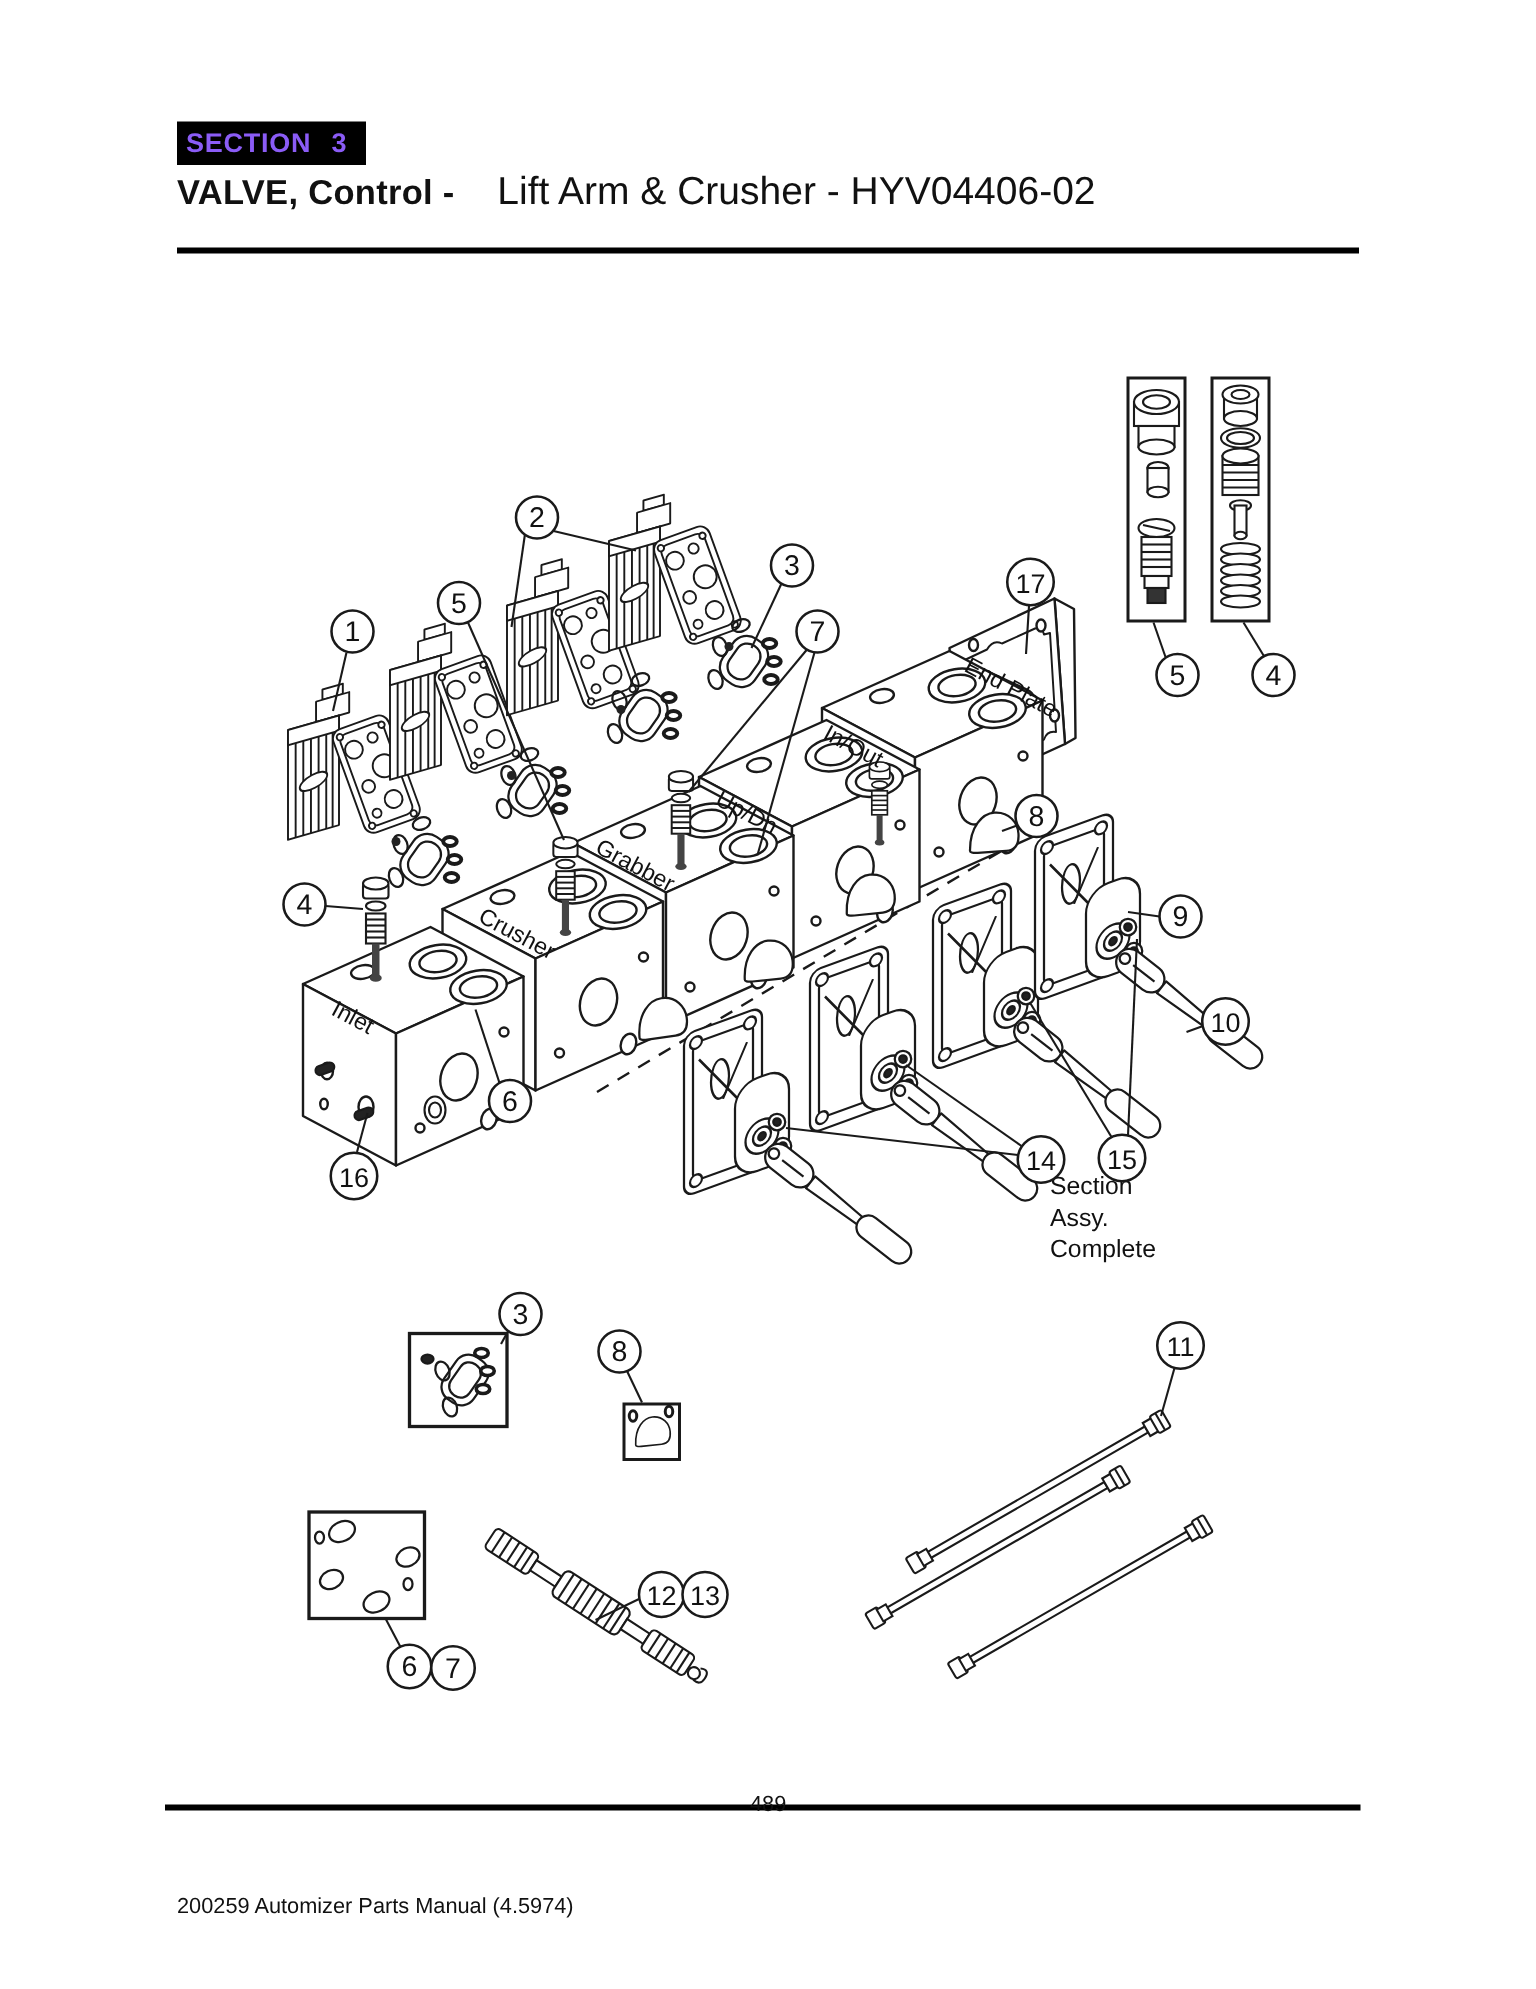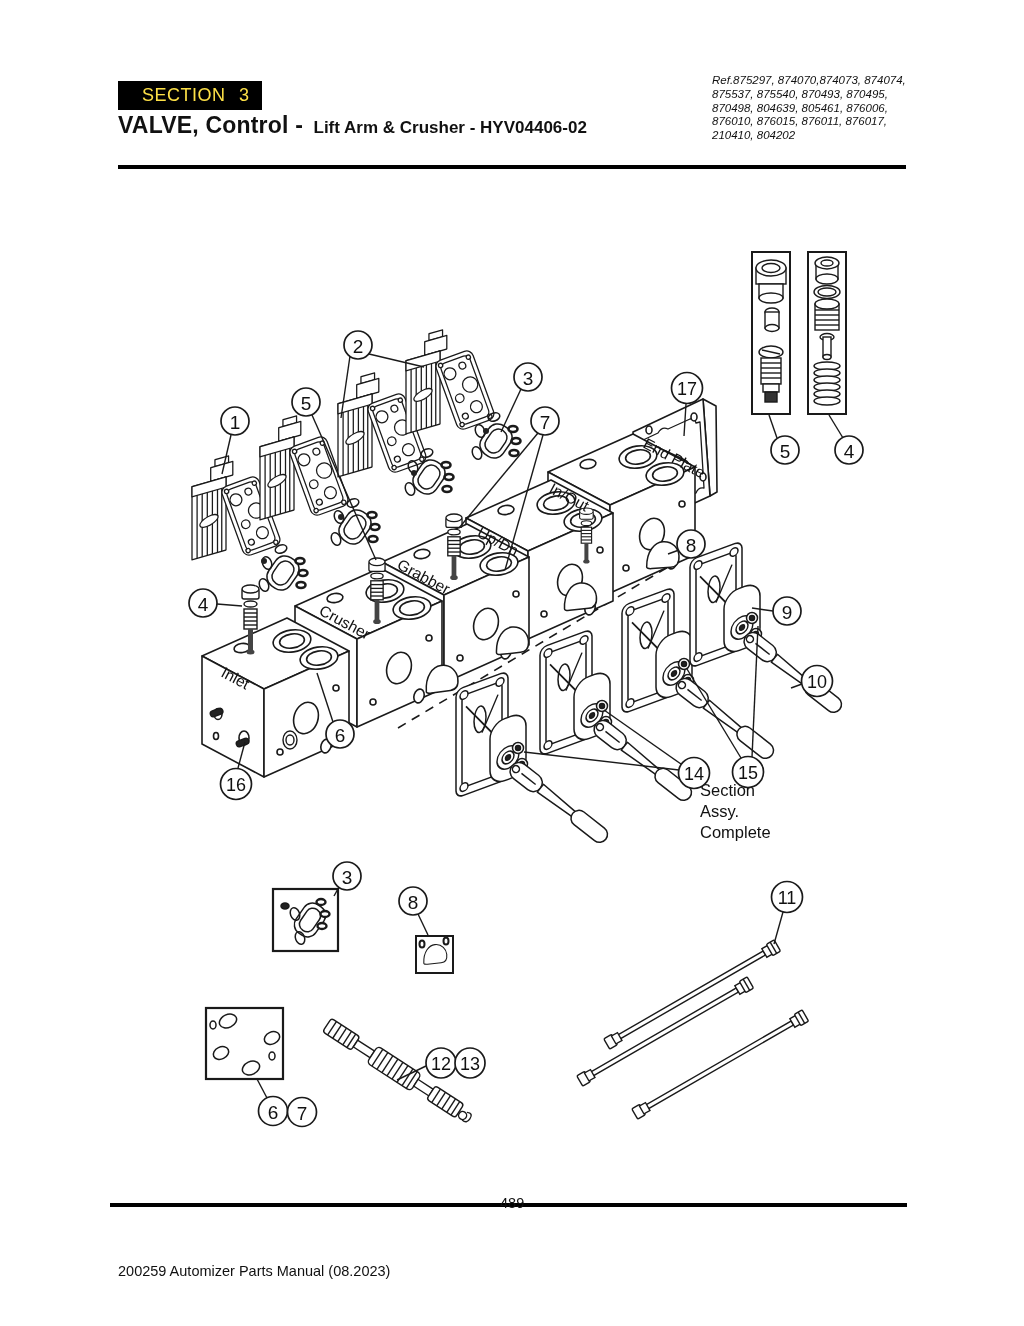--- a/index.html
+++ b/index.html
@@ -1,49 +1,42 @@
 <!DOCTYPE html>
 <html><head>
 <meta charset="utf-8">
 <style>
   html,body{margin:0;padding:0;background:#e8e8e8;}
   .page{position:relative;width:1024px;height:1326px;background:#ffffff;margin:0 auto;
         font-family:"Liberation Sans",sans-serif;color:#111;overflow:hidden;}
-  .section-badge{position:absolute;left:118px;top:81px;background:#000;color:#fde047;
-        font-size:18px;font-weight:normal;padding:4px 12px 4px 24px;word-spacing:8px;letter-spacing:.5px;}
+  .section-badge{position:absolute;left:118px;top:81px;background:#000;color:#8b5cf6;
+        font-size:18px;font-weight:bold;padding:4px 12px 4px 6px;word-spacing:8px;letter-spacing:.5px;}
   .title-row{position:absolute;left:118px;top:112px;width:600px;white-space:nowrap;}
   .title-main{font-size:23px;font-weight:bold;letter-spacing:.2px;}
-  .title-sub{font-size:17px;font-weight:bold;margin-left:6px;}
+  .title-sub{font-size:26px;font-weight:normal;margin-left:24px;}
   .refs{position:absolute;left:712px;top:74px;font-size:11.5px;font-style:italic;line-height:13.8px;}
   .rule-top{position:absolute;left:118px;top:165px;width:788px;height:4px;background:#000;}
   .rule-bottom{position:absolute;left:110px;top:1203px;width:797px;height:4px;background:#000;}
   .footer-text{position:absolute;left:118px;top:1263px;font-size:14.5px;}
   .page-num{position:absolute;left:500px;top:1195px;font-size:14.5px;}
   svg text{font-family:"Liberation Sans",sans-serif;fill:#111;stroke:none;}
   svg .callout-num{font-size:19px;}
   svg .callout-num-lg{font-size:18px;}
   svg .blk-label{font-size:15.5px;}
   svg .note-text{font-size:16.5px;}
 </style>
 </head>
 <body>
 
 <div class="page">
 
   <div class="section-badge">SECTION 3</div>
   <div class="title-row">
     <span class="title-main">VALVE, Control -</span>
     <span class="title-sub">Lift Arm &amp; Crusher - HYV04406-02</span>
-  </div>
-  <div class="refs">
-    <div>Ref.875297, 874070,874073, 874074,</div>
-    <div>875537, 875540, 870493, 870495,</div>
-    <div>870498, 804639, 805461, 876006,</div>
-    <div>876010, 876015, 876011, 876017,</div>
-    <div>210410, 804202</div>
   </div>
   <div class="rule-top"></div>
 
   <svg width="1024" height="1326" viewBox="0 0 1024 1326" style="position:absolute;left:0;top:0;">
     <defs>
 
       <g id="blk" stroke="#1a1a1a" stroke-width="1.6" fill="#fff" stroke-linejoin="round">
         <polygon points="0,38 85,0 147,33 62,71"></polygon>
         <polygon points="0,38 62,71 62,159 0,126"></polygon>
         <polygon points="62,71 147,33 147,121 62,159"></polygon>
@@ -477,15 +470,15 @@
           <text class="callout-num" x="273" y="1112" text-anchor="middle" dominant-baseline="central">6</text>
         </g>
       <g>
           <circle cx="302" cy="1112" r="14.5"></circle>
           <text class="callout-num" x="302" y="1113" text-anchor="middle" dominant-baseline="central">7</text>
         </g>
     </g>
   </svg>
 
   <div class="rule-bottom"></div>
-  <div class="footer-text">200259 Automizer Parts Manual (08.2023)</div>
+  <div class="footer-text">200259 Automizer Parts Manual (4.5974)</div>
   <div class="page-num">489</div>
 </div>
 
 </body></html>

